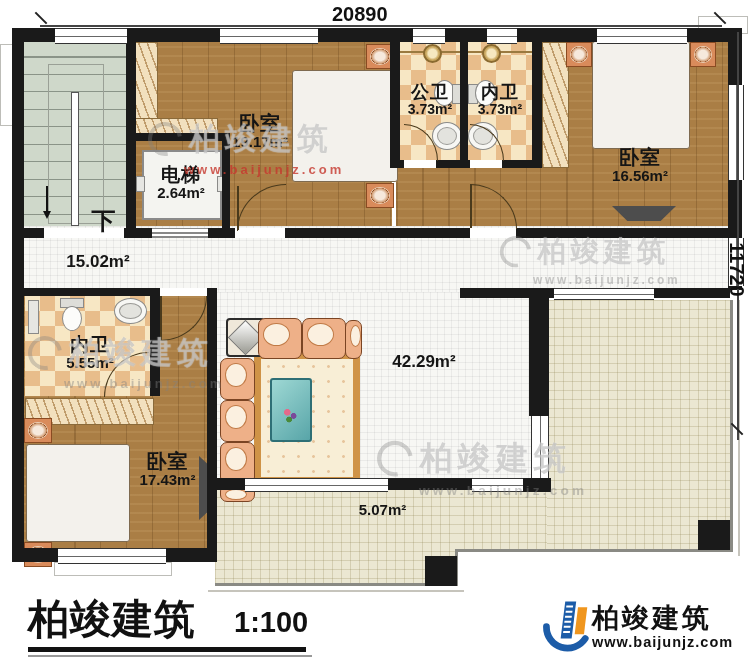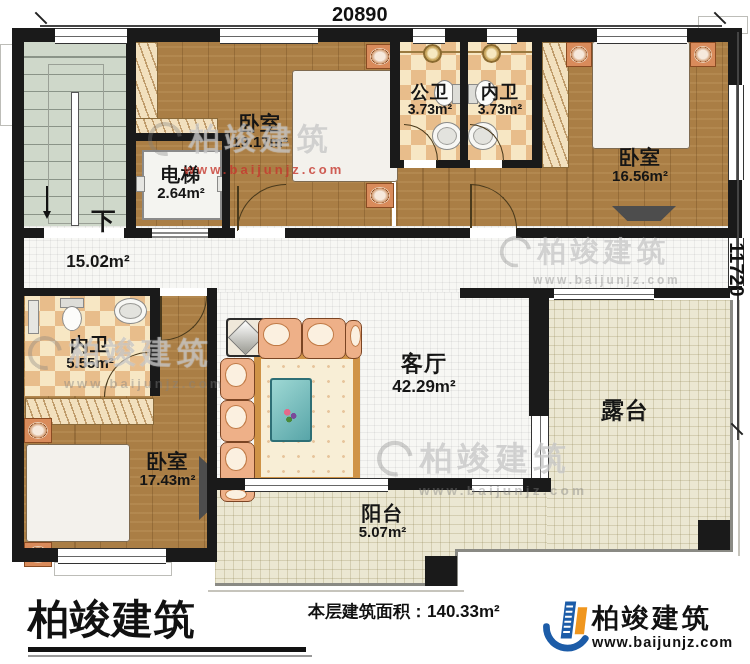--- a/index.html
+++ b/index.html
@@ -283,28 +283,23 @@
   </div>
   <div class="rlabel" style="left:40px;top:334px;width:100px;">
     <div class="rname" style="font-size:19px;">内卫</div>
     <div class="rarea">5.55m²</div>
   </div>
   <div class="rlabel" style="left:120px;top:450px;width:95px;">
     <div class="rname">卧室</div>
     <div class="rarea">17.43m²</div>
   </div>
   <div class="rlabel" style="left:368px;top:352px;width:112px;">
-    <div class="rname" style="font-size:22px;">客厅</div>
     <div class="rarea" style="font-size:17px;">42.29m²</div>
   </div>
-  <div class="rlabel" style="left:575px;top:398px;width:100px;">
-    <div class="rname" style="font-size:23px;">露台</div>
-  </div>
   <div class="rlabel" style="left:330px;top:502px;width:105px;">
-    <div class="rname">阳台</div>
     <div class="rarea">5.07m²</div>
   </div>
   <div class="rlabel" style="left:88px;top:208px;width:32px;">
     <div class="rname" style="font-size:24px;">下</div>
   </div>
 
   <div class="dimline" style="left:40px;top:25px;width:682px;height:1.5px;"></div>
   <div class="tick" style="left:33px;top:17px;"></div>
   <div class="tick" style="left:712px;top:17px;"></div>
   <div class="dimtext" style="left:332px;top:3px;">20890</div>
@@ -337,21 +332,21 @@
     <div class="wm-row">
       <span class="wm-mark"></span>
       <span class="wm-brand">柏竣建筑</span>
     </div>
     <div class="wm-url" style="margin-left:40px;">www.baijunjz.com</div>
   </div>
 
   <div class="ftitle" style="left:28px;top:592px;">柏竣建筑</div>
   <div class="abs" style="left:28px;top:647px;width:278px;height:5px;background:#111;z-index:6;"></div>
   <div class="abs" style="left:28px;top:655px;width:284px;height:2px;background:#999;z-index:6;"></div>
-  <div class="fline" style="left:308px;top:600px;">本层建筑面积：140.33m²</div>
+  <div class="fscale" style="left:234px;top:606px;">1:100</div>
 
   <div class="abs" style="left:538px;top:596px;width:54px;height:58px;z-index:6;">
     <svg width="54" height="58" viewBox="0 0 64 68">
       <path d="M10 36 A 25 25 0 0 0 56 50" fill="none" stroke="#1c5ca8" stroke-width="8" stroke-linecap="round"></path>
       <g transform="skewX(-7)">
         <rect x="33" y="6" width="13" height="44" fill="#1c5ca8"></rect>
         <rect x="49" y="13" width="11" height="32" fill="#f0961e"></rect>
         <g fill="#ffffff">
           <rect x="35" y="11" width="8" height="2.4"></rect>
           <rect x="35" y="17" width="8" height="2.4"></rect>

